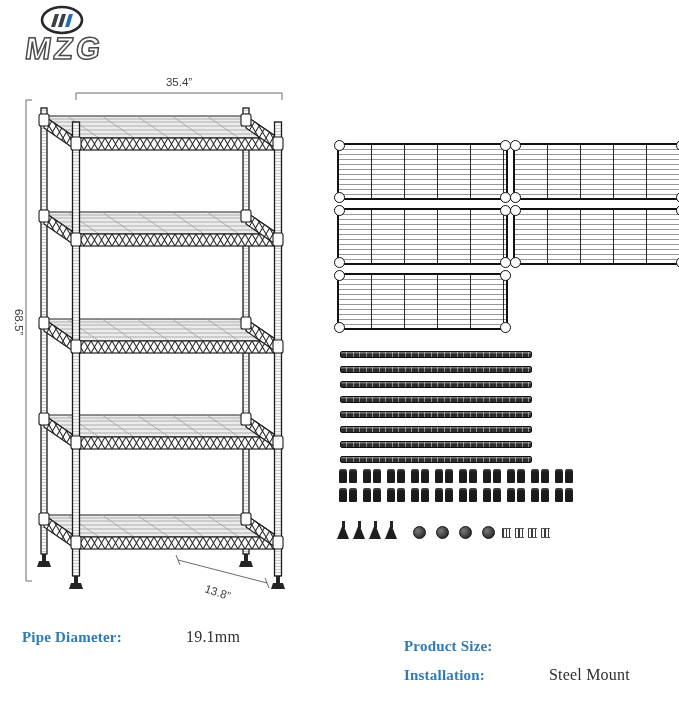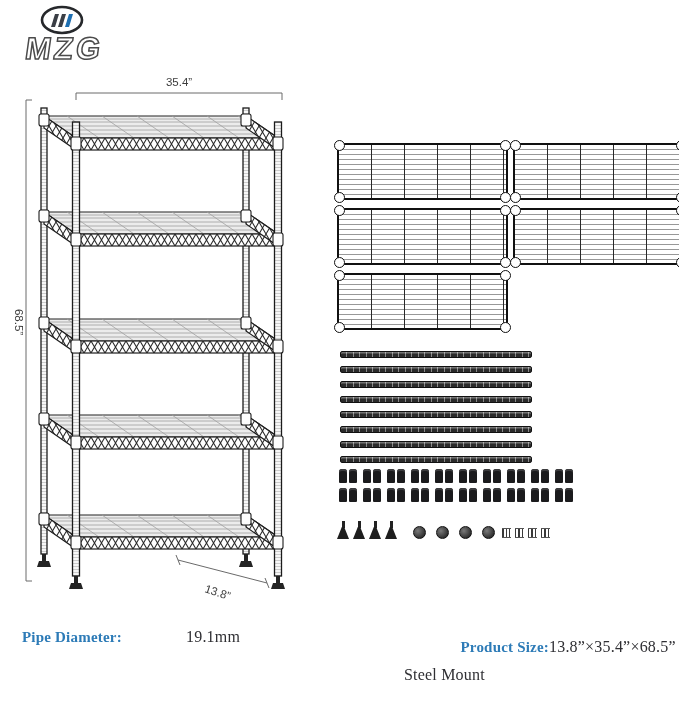--- a/index.html
+++ b/index.html
@@ -47,21 +47,21 @@
   #caps-group{position:absolute;left:413px;top:526px;display:flex;column-gap:10px;}
   .cap{width:11px;height:11px;border-radius:50%;border:1px solid #111;
     background:radial-gradient(circle at 35% 35%,#7a7a7a,#2d2d2d 75%);}
   #screws-group{position:absolute;left:502px;top:528px;display:flex;column-gap:4px;}
   .screwset{width:9px;height:8px;
     background:repeating-linear-gradient(90deg,#3a3a3a 0 1.5px,transparent 1.5px 3.5px);
     border-top:1px solid #555;border-bottom:1px solid #555;}
   
   .spec-col{position:absolute;}
   #specs-left{left:22px;top:628px;width:310px;}
-  #specs-right{left:404px;top:638px;width:270px;text-align:right;}
+  #specs-right{left:404px;top:638px;width:270px;}
   .spec-row{display:flex;align-items:baseline;height:18px;margin-bottom:9px;}
   #specs-right .spec-row{margin-bottom:10px;}
   .spec-label{
     font-family:"Liberation Serif",serif;font-weight:bold;font-size:15px;
     color:#2d7bb7;flex:0 0 164px;letter-spacing:.2px;
   }
   #specs-right .spec-label{flex:0 0 145px;}
   .spec-value{
     font-family:"Liberation Serif",serif;font-size:16px;color:#2f2f33;letter-spacing:.2px;
   }
@@ -342,18 +342,18 @@
 
 <div id="specs-left" class="spec-col">
     <div class="spec-row">
       <span class="spec-label">Pipe Diameter:</span>
       <span class="spec-value">19.1mm</span>
     </div>
   </div>
 <div id="specs-right" class="spec-col">
     <div class="spec-row">
       <span class="spec-label">Product Size:</span>
-      <span class="spec-value">13.8”×35.4”×68.5”</span>
     </div>
     <div class="spec-row">
+      <span class="spec-label">Installation:</span>
       <span class="spec-value">Steel Mount</span>
     </div>
   </div>
 
 </body></html>

